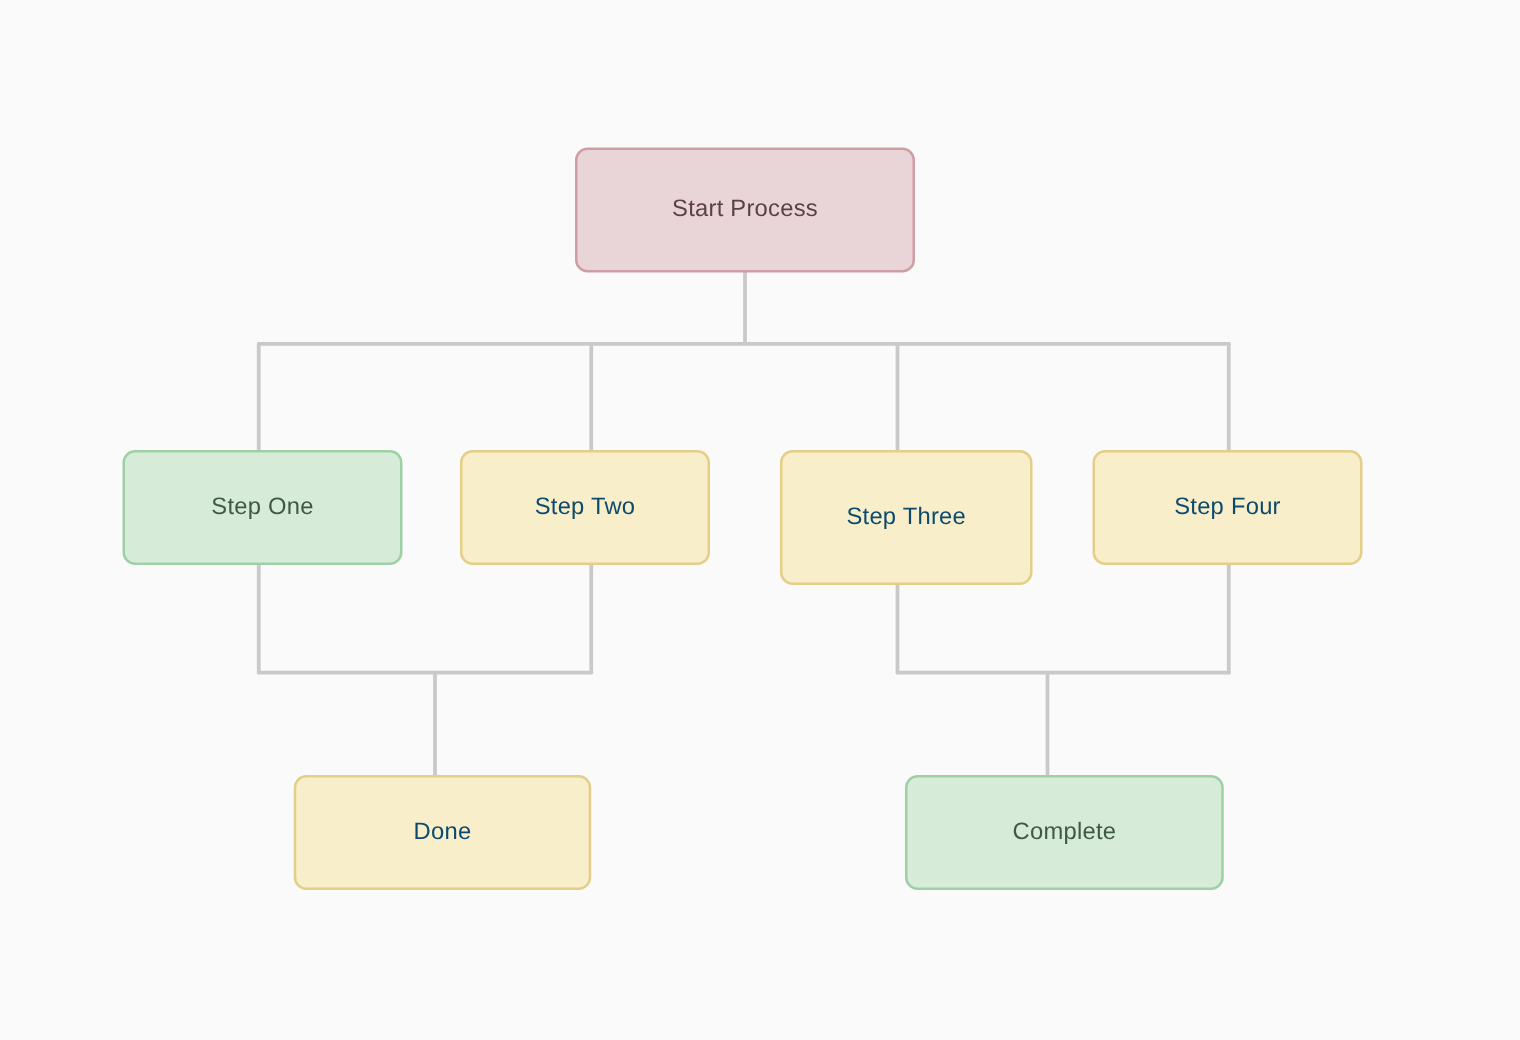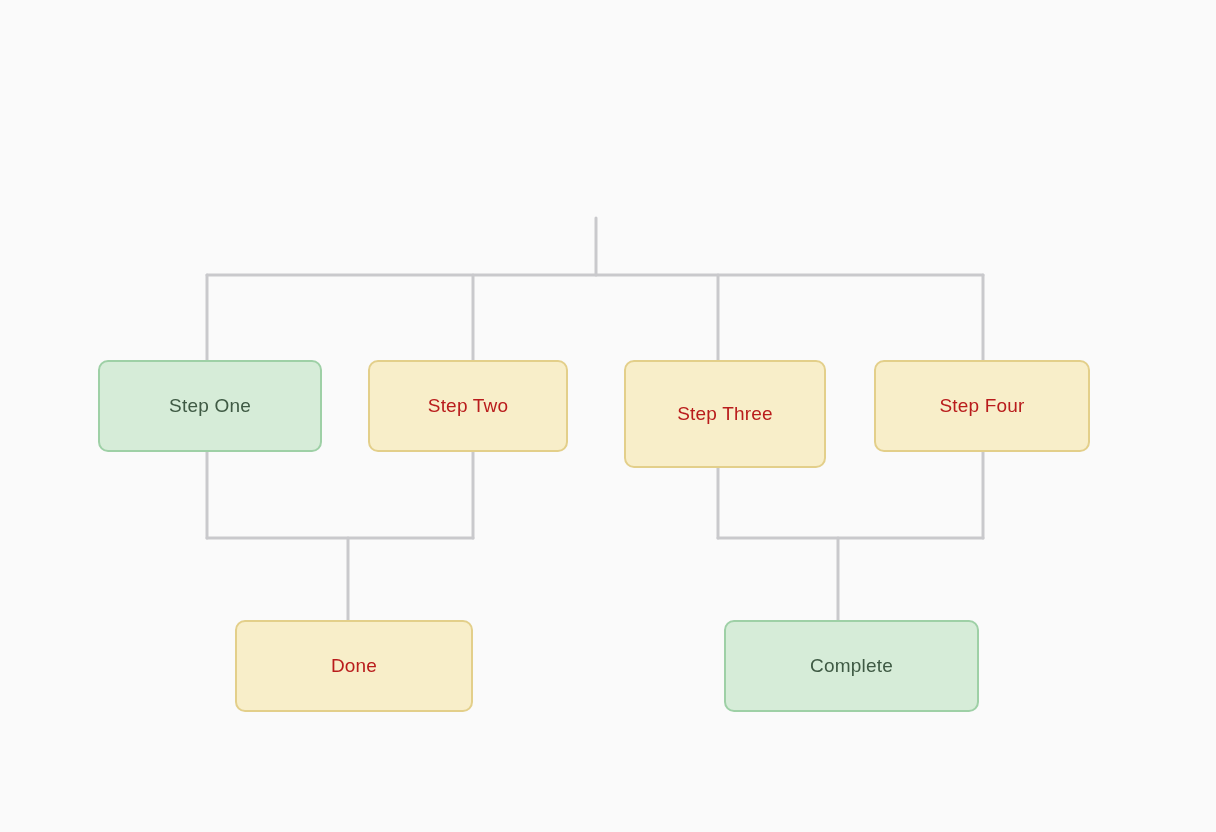--- a/index.html
+++ b/index.html
@@ -70,21 +70,21 @@
   }
   .node.green .node-label {
     color: #3f5a44;
   }
 
   .node.amber {
     background: #f8eec9;
     border-color: #e3cf8a;
   }
   .node.amber .node-label {
-    color: #b91c1c;
+    color: #0c4a6e;
   }
 </style>
 </head>
 <body>
 
 <div id="diagram-canvas">
 
   <svg id="edge-layer" viewBox="0 0 1216 832" width="1216" height="832" xmlns="http://www.w3.org/2000/svg">
     <g fill="none" stroke="#c9c9cc" stroke-width="3" stroke-linecap="round" stroke-linejoin="round">
 
@@ -103,20 +103,23 @@
       <path d="M 348 538 L 348 620"></path>
 
       <path d="M 718 452 L 718 538"></path>
       <path d="M 983 452 L 983 538"></path>
       <path d="M 718 538 L 983 538"></path>
       <path d="M 838 538 L 838 620"></path>
 
     </g>
   </svg>
 
+  <div class="node rose" style="left:460px; top:118px; width:272px; height:100px;">
+    <span class="node-label">Start Process</span>
+  </div>
 
   <div class="node green" style="left:98px; top:360px; width:224px; height:92px;">
     <span class="node-label">Step One</span>
   </div>
 
   <div class="node amber" style="left:368px; top:360px; width:200px; height:92px;">
     <span class="node-label">Step Two</span>
   </div>
 
   <div class="node amber" style="left:624px; top:360px; width:202px; height:108px;">

